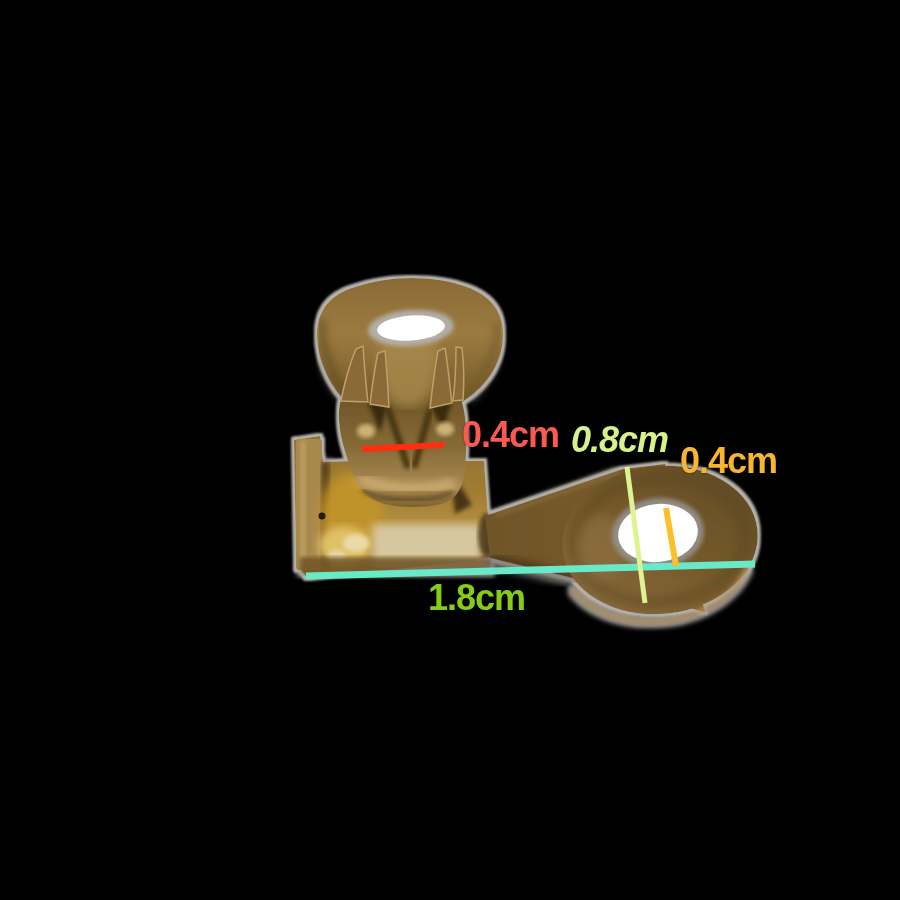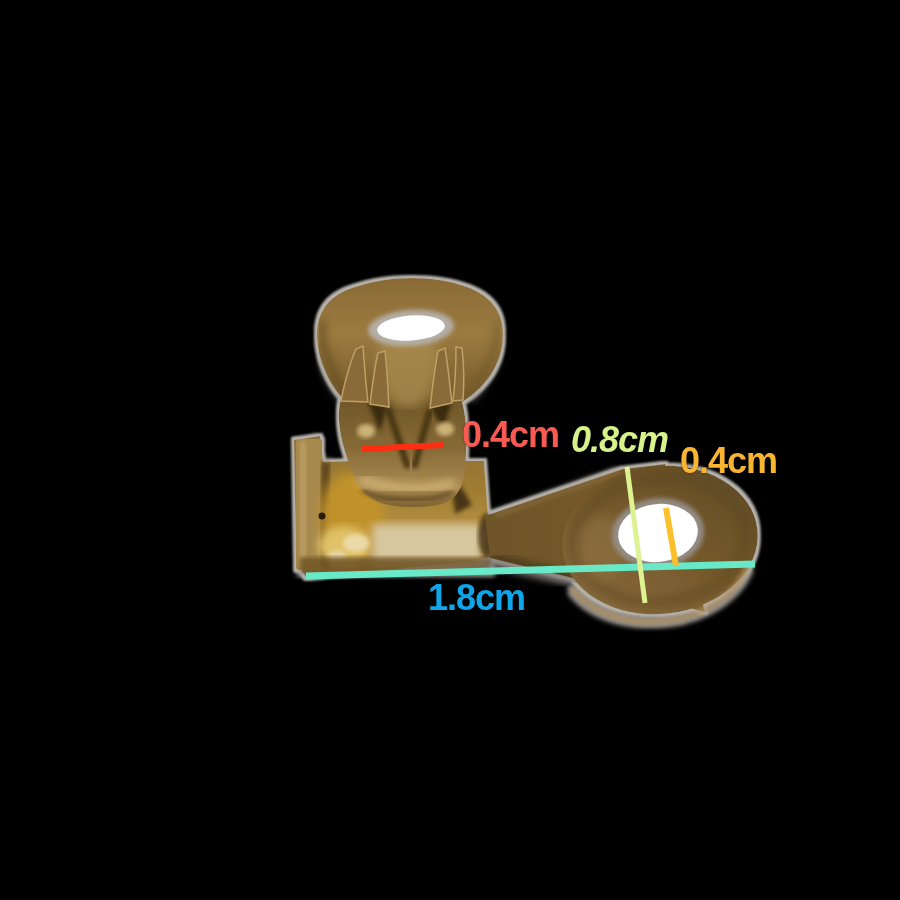--- a/index.html
+++ b/index.html
@@ -169,14 +169,14 @@
       <line x1="666" y1="508" x2="676" y2="566" stroke-width="6" stroke="#fcc02c"></line>
     </g>
   </svg>
 
   <div id="label-crimp" class="measure-label" style="color: rgb(250, 90, 82);">0.4cm</div>
 
   <div id="label-ring-outer" class="measure-label" style="color: rgb(214, 242, 138);">0.8cm</div>
 
   <div id="label-ring-hole" class="measure-label" style="color: rgb(247, 181, 49);">0.4cm</div>
 
-  <div id="label-overall" class="measure-label" style="color: #0ea5e9;">1.8cm</div>
+  <div id="label-overall" class="measure-label" style="color: #84cc16;">1.8cm</div>
 </div>
 
 </body></html>

